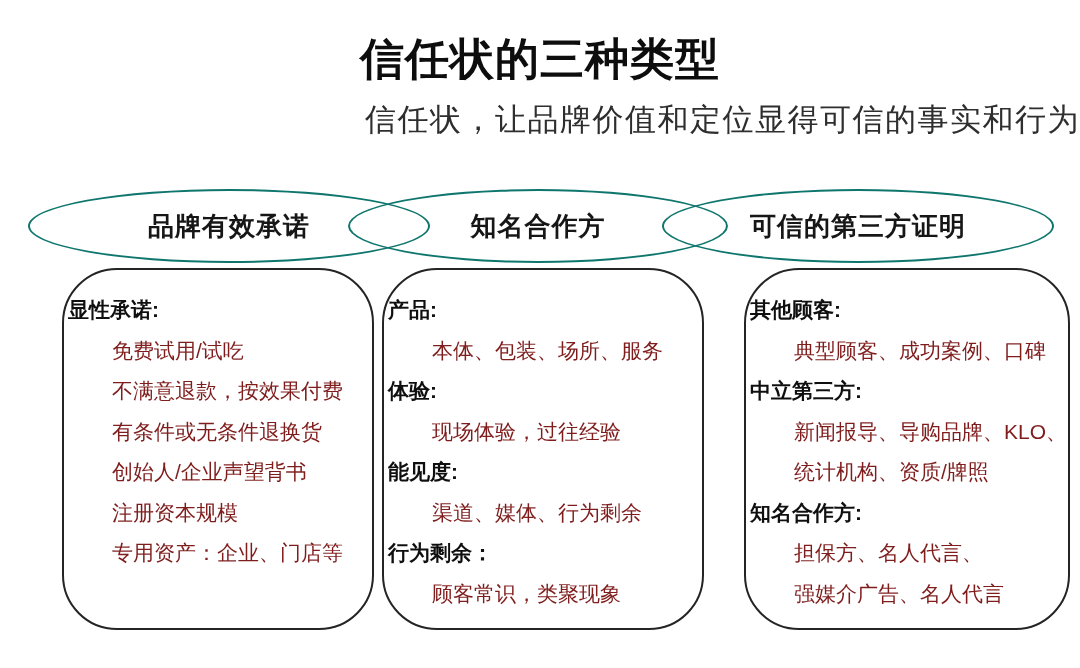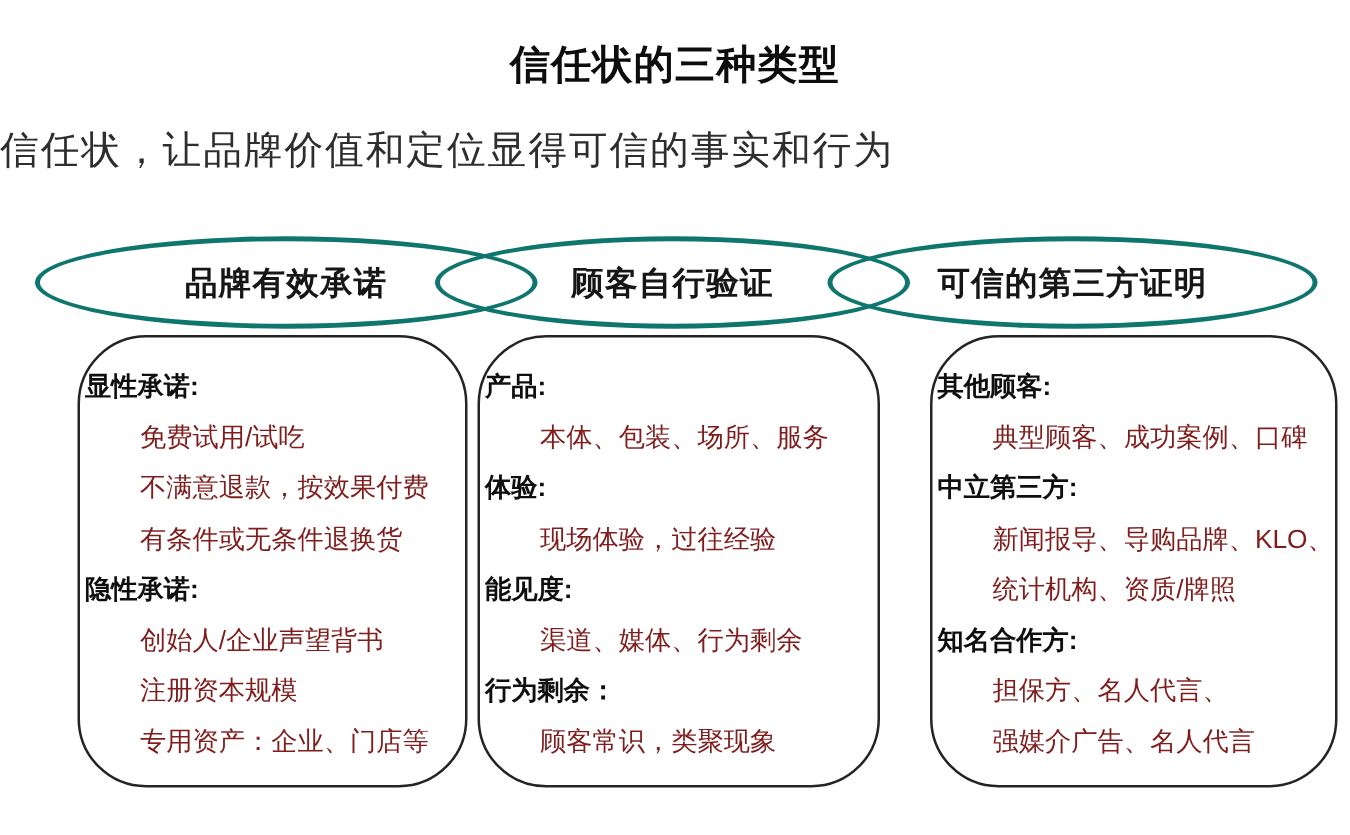--- a/index.html
+++ b/index.html
@@ -10,41 +10,41 @@
     background: #ffffff;
     overflow: hidden;
     font-family: "Liberation Sans", sans-serif;
     color: #1c1c1c;
   }
   .title {
     position: absolute;
     top: 30px; left: 0;
     width: 100%;
     text-align: center;
-    font-size: 32px;
+    font-size: 44px;
     font-weight: 700;
     letter-spacing: 1px;
     color: #0d0d0d;
   }
   .subtitle {
     position: absolute;
     top: 99px; left: 0;
     width: 100%;
-    text-align: left;
+    text-align: right;
     font-family: "DejaVu Serif", serif;
     font-weight: 400;
     font-size: 31px;
     letter-spacing: 1.5px;
     color: #2e2e2e;
   }
   .ellipse {
     position: absolute;
     top: 189px;
     height: 74px;
-    border: 4px solid #0f766e;
+    border: 2px solid #0f766e;
     border-radius: 50%;
     background: transparent;
     display: flex;
     align-items: center;
     justify-content: center;
     box-sizing: border-box;
   }
   .ellipse .ellipse-label {
     font-size: 26px;
     font-weight: 600;
@@ -84,32 +84,31 @@
 
 <div class="canvas">
 
   <div class="title">信任状的三种类型</div>
   <div class="subtitle">信任状，让品牌价值和定位显得可信的事实和行为</div>
 
   <div class="ellipse e1">
     <span class="ellipse-label">品牌有效承诺</span>
   </div>
   <div class="ellipse e2">
-    <span class="ellipse-label">顾客自行验证</span>
+    <span class="ellipse-label">知名合作方</span>
   </div>
   <div class="ellipse e3">
     <span class="ellipse-label">可信的第三方证明</span>
   </div>
 
   <div class="box b1">
     <div class="line header">显性承诺:</div>
     <div class="line item">免费试用/试吃</div>
     <div class="line item">不满意退款，按效果付费</div>
     <div class="line item">有条件或无条件退换货</div>
-    <div class="line header">隐性承诺:</div>
     <div class="line item">创始人/企业声望背书</div>
     <div class="line item">注册资本规模</div>
     <div class="line item">专用资产：企业、门店等</div>
   </div>
 
   <div class="box b2">
     <div class="line header">产品:</div>
     <div class="line item">本体、包装、场所、服务</div>
     <div class="line header">体验:</div>
     <div class="line item">现场体验，过往经验</div>

